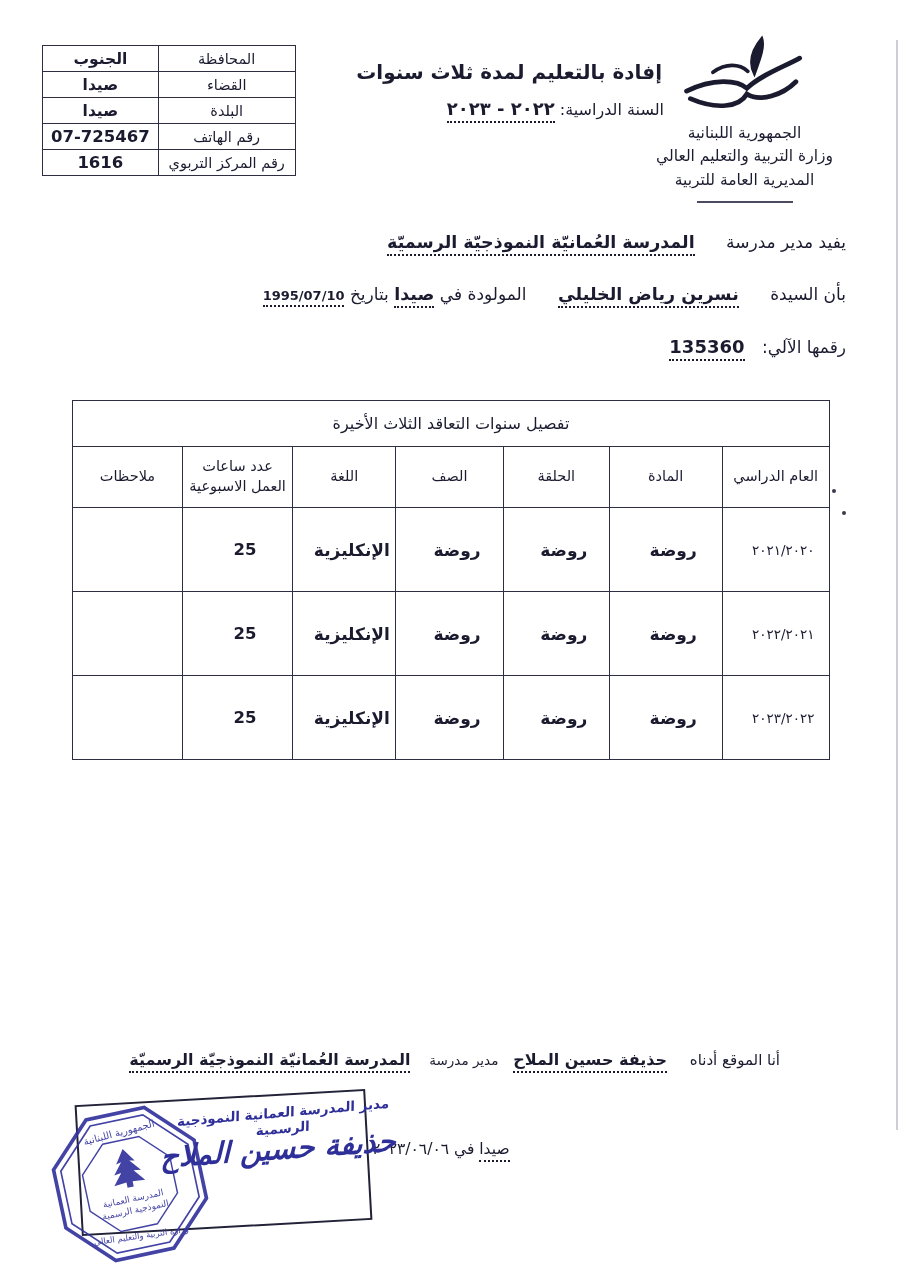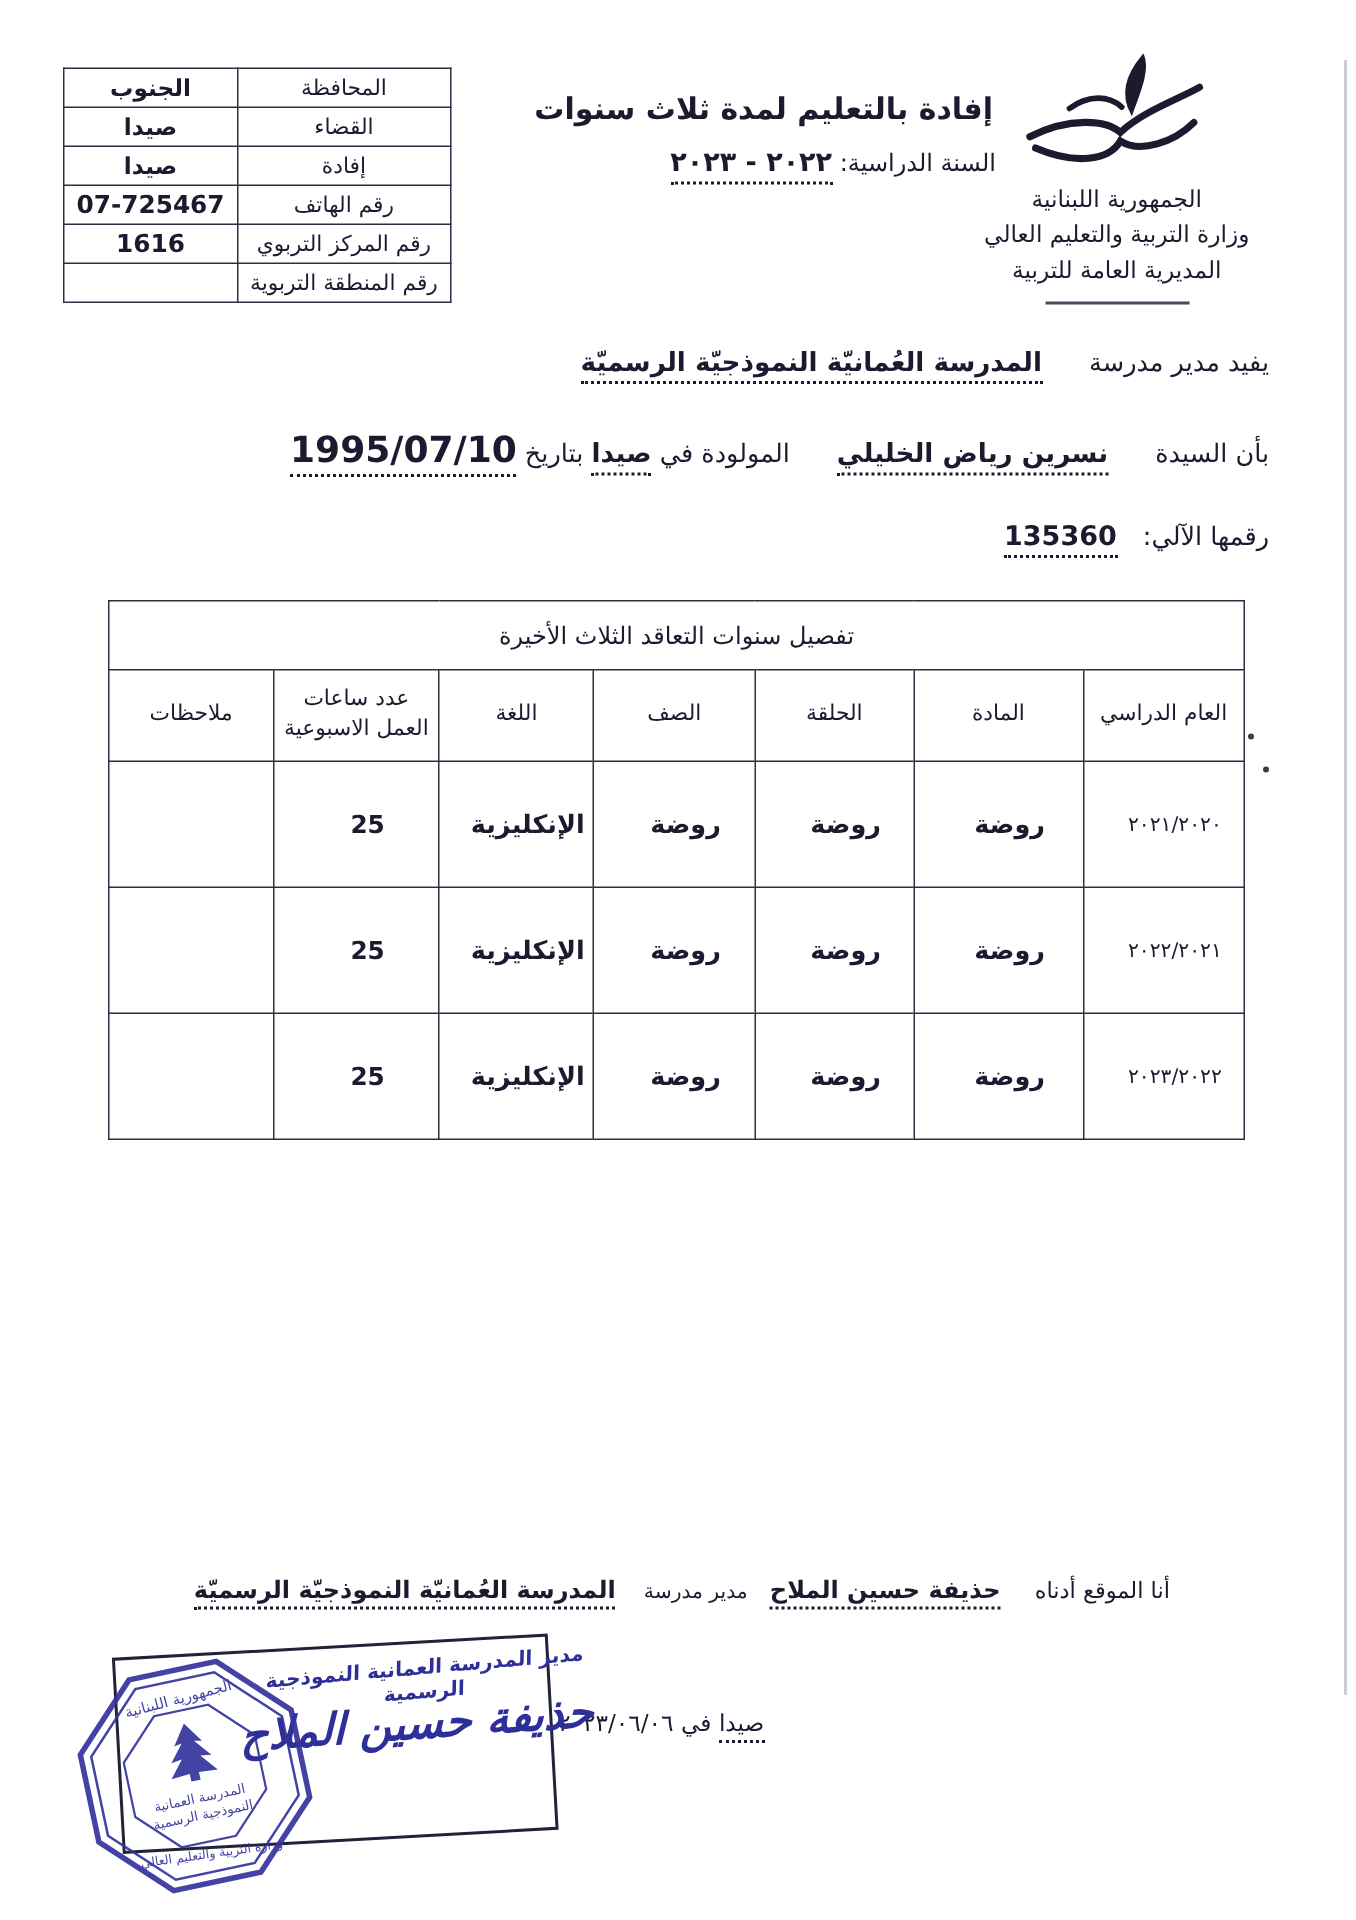--- a/index.html
+++ b/index.html
@@ -117,50 +117,46 @@
     <tbody>
       <tr>
         <td class="lbl">المحافظة</td>
         <td class="val">الجنوب</td>
       </tr>
       <tr>
         <td class="lbl">القضاء</td>
         <td class="val">صيدا</td>
       </tr>
       <tr>
-        <td class="lbl">إفادة</td>
+        <td class="lbl">البلدة</td>
         <td class="val">صيدا</td>
       </tr>
       <tr>
         <td class="lbl">رقم الهاتف</td>
         <td class="val ltr" style="font-size:16.5px;">07-725467</td>
       </tr>
       <tr>
         <td class="lbl">رقم المركز التربوي</td>
         <td class="val ltr" style="font-size:16.5px;">1616</td>
-      </tr>
-      <tr>
-        <td class="lbl">رقم المنطقة التربوية</td>
-        <td class="val"></td>
       </tr>
     </tbody>
   </table>
 
   <div class="statement">
     <div class="s-line">
       <span>يفيد مدير مدرسة</span><span class="gap"></span>
       <span class="hl dotted">المدرسة العُمانيّة النموذجيّة الرسميّة</span>
     </div>
     <div class="s-line">
       <span>بأن السيدة</span><span class="gap"></span>
       <span class="hl dotted">نسرين رياض الخليلي</span><span class="gap"></span>
       <span>المولودة في</span>
       <span class="hl dotted">صيدا</span>
       <span>بتاريخ</span>
-      <span class="hl dotted ltr" style="font-size:24px;">1995/07/10</span>
+      <span class="hl dotted ltr" style="font-size:13px;">1995/07/10</span>
     </div>
     <div class="s-line">
       <span>رقمها الآلي:</span><span class="gap" style="width:12px;"></span>
       <span class="hl dotted ltr" style="font-size:18px;">135360</span>
     </div>
   </div>
 
   <table class="contract">
     <colgroup>
       <col style="width:14.2%">

